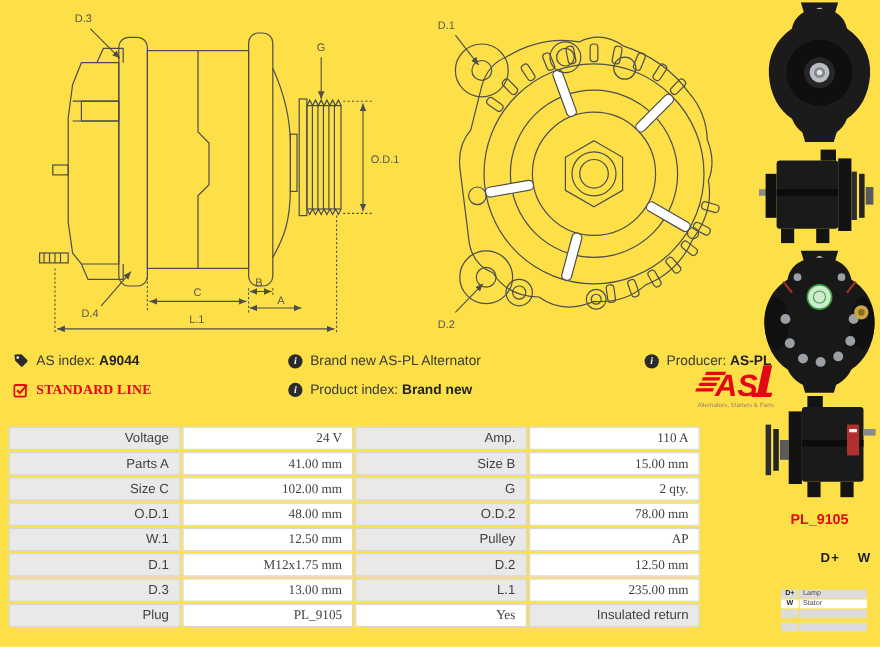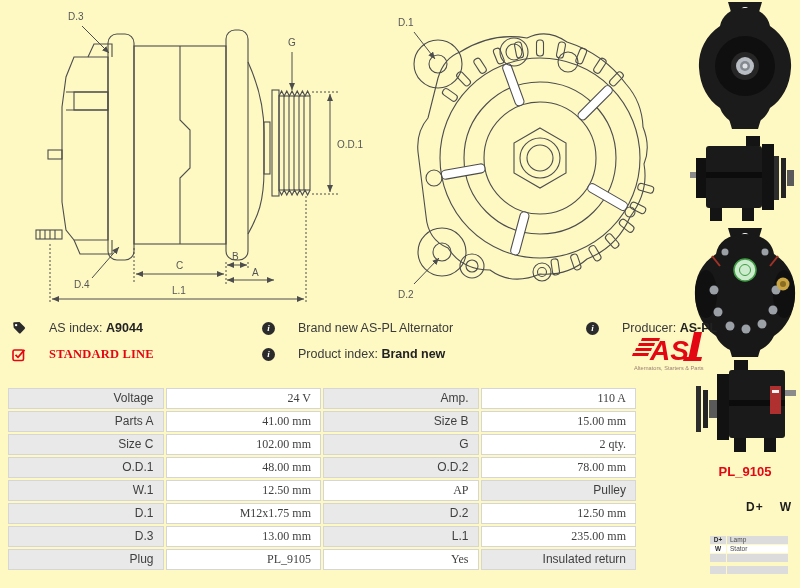--- a/index.html
+++ b/index.html
@@ -1,16 +1,16 @@
 <!DOCTYPE html>
 <html><head>
 <meta charset="utf-8">
 <style>
   html,body{margin:0;padding:0;background:#fff;}
-  .page{position:relative;width:800px;height:588px;background:#fef9c3;overflow:hidden;
+  .page{position:relative;width:800px;height:588px;background:#fde047;overflow:hidden;
         font-family:"Liberation Sans",sans-serif;color:#3d3d3d;}
   svg text{font-family:"Liberation Sans",sans-serif;}
 
   
   .drawing-side{position:absolute;left:8px;top:2px;}
   .drawing-front{position:absolute;left:372px;top:2px;}
 
   
   .photo-col{position:absolute;left:690px;top:0;width:110px;height:588px;}
   .photo{position:absolute;left:0;}
@@ -22,21 +22,21 @@
   .pin-table{position:absolute;left:20px;top:536px;width:78px;}
   .pin-row{display:flex;height:8px;margin-bottom:1px;}
   .pin-row .pin-cell{width:16px;background:#dcdcdc;font-size:6.5px;font-weight:bold;
                      text-align:center;line-height:8px;color:#2b2b2b;}
   .pin-row .desc-cell{flex:1;background:#dcdcdc;font-size:6.5px;line-height:8px;
                       padding-left:3px;margin-left:1px;color:#4a4a4a;}
   .pin-row.white .pin-cell,.pin-row.white .desc-cell{background:#fff;}
   .pin-row.gap{margin-top:4px;}
 
   
-  .info-item{position:absolute;display:flex;align-items:center;gap:23px;font-size:12.5px;
+  .info-item{position:absolute;display:flex;align-items:center;gap:7px;font-size:12.5px;
              color:#3a3a3a;white-space:nowrap;}
   .info-item b{font-weight:bold;color:#222;}
   .std-line{color:#e30613;font-weight:bold;letter-spacing:.2px;font-family:Liberation Serif, serif;}
   .icon-badge{width:13px;height:13px;border-radius:50%;background:#2b2b2b;color:#fff;
               font-size:9px;font-weight:bold;text-align:center;line-height:13px;
               font-family:"Liberation Serif",serif;font-style:italic;flex:0 0 13px;}
   .logo{position:absolute;left:614px;top:330px;}
 
   
   .spec-table{position:absolute;left:8px;top:388px;width:628px;}
@@ -354,22 +354,22 @@
     </div>
     <div class="spec-row">
       <div class="cell lab">O.D.1</div>
       <div class="cell val">48.00 mm</div>
       <div class="cell lab">O.D.2</div>
       <div class="cell val">78.00 mm</div>
     </div>
     <div class="spec-row">
       <div class="cell lab">W.1</div>
       <div class="cell val">12.50 mm</div>
+      <div class="cell lab">Pulley</div>
       <div class="cell val">AP</div>
-      <div class="cell lab">Pulley</div>
     </div>
     <div class="spec-row">
       <div class="cell lab">D.1</div>
       <div class="cell val">M12x1.75 mm</div>
       <div class="cell lab">D.2</div>
       <div class="cell val">12.50 mm</div>
     </div>
     <div class="spec-row">
       <div class="cell lab">D.3</div>
       <div class="cell val">13.00 mm</div>

